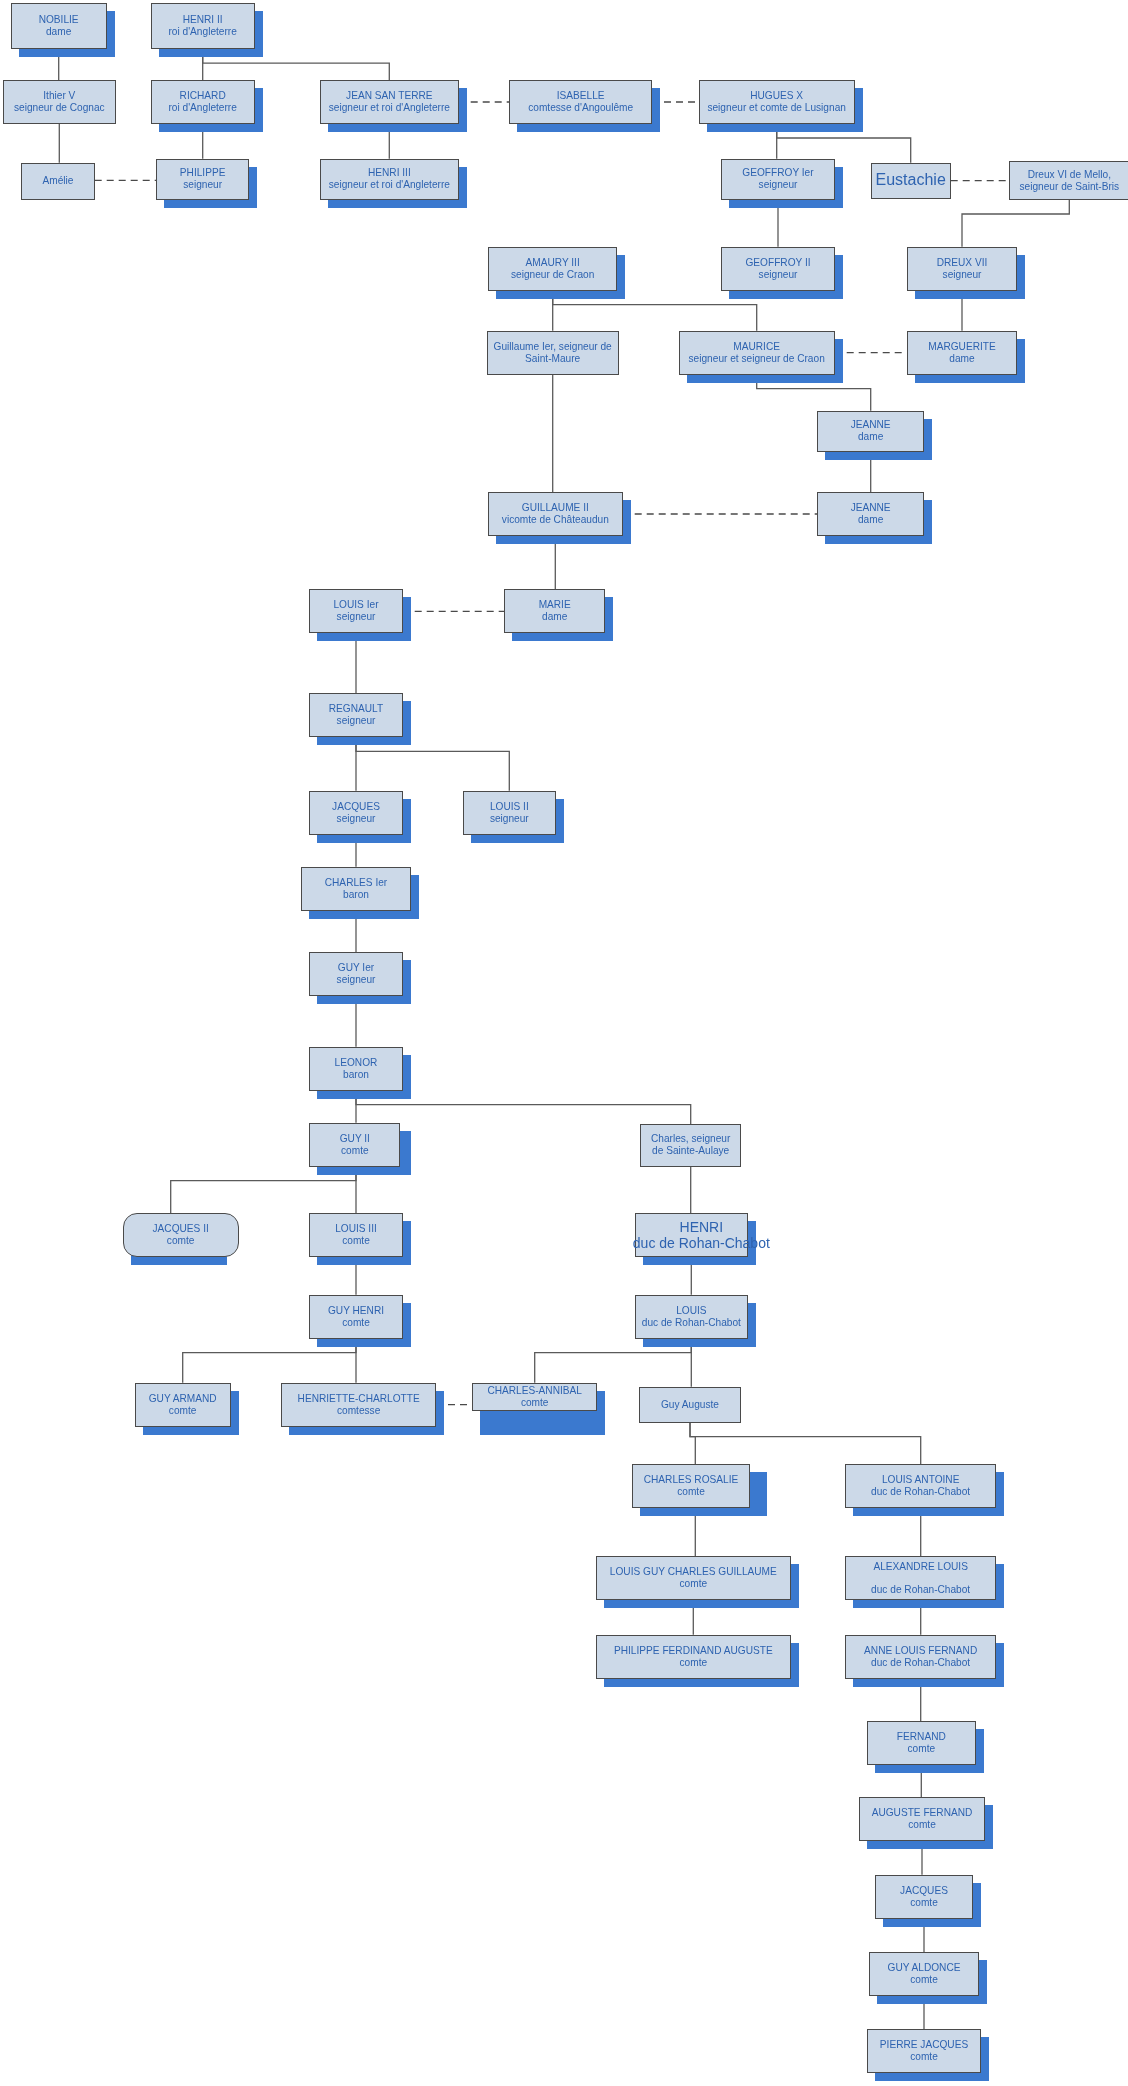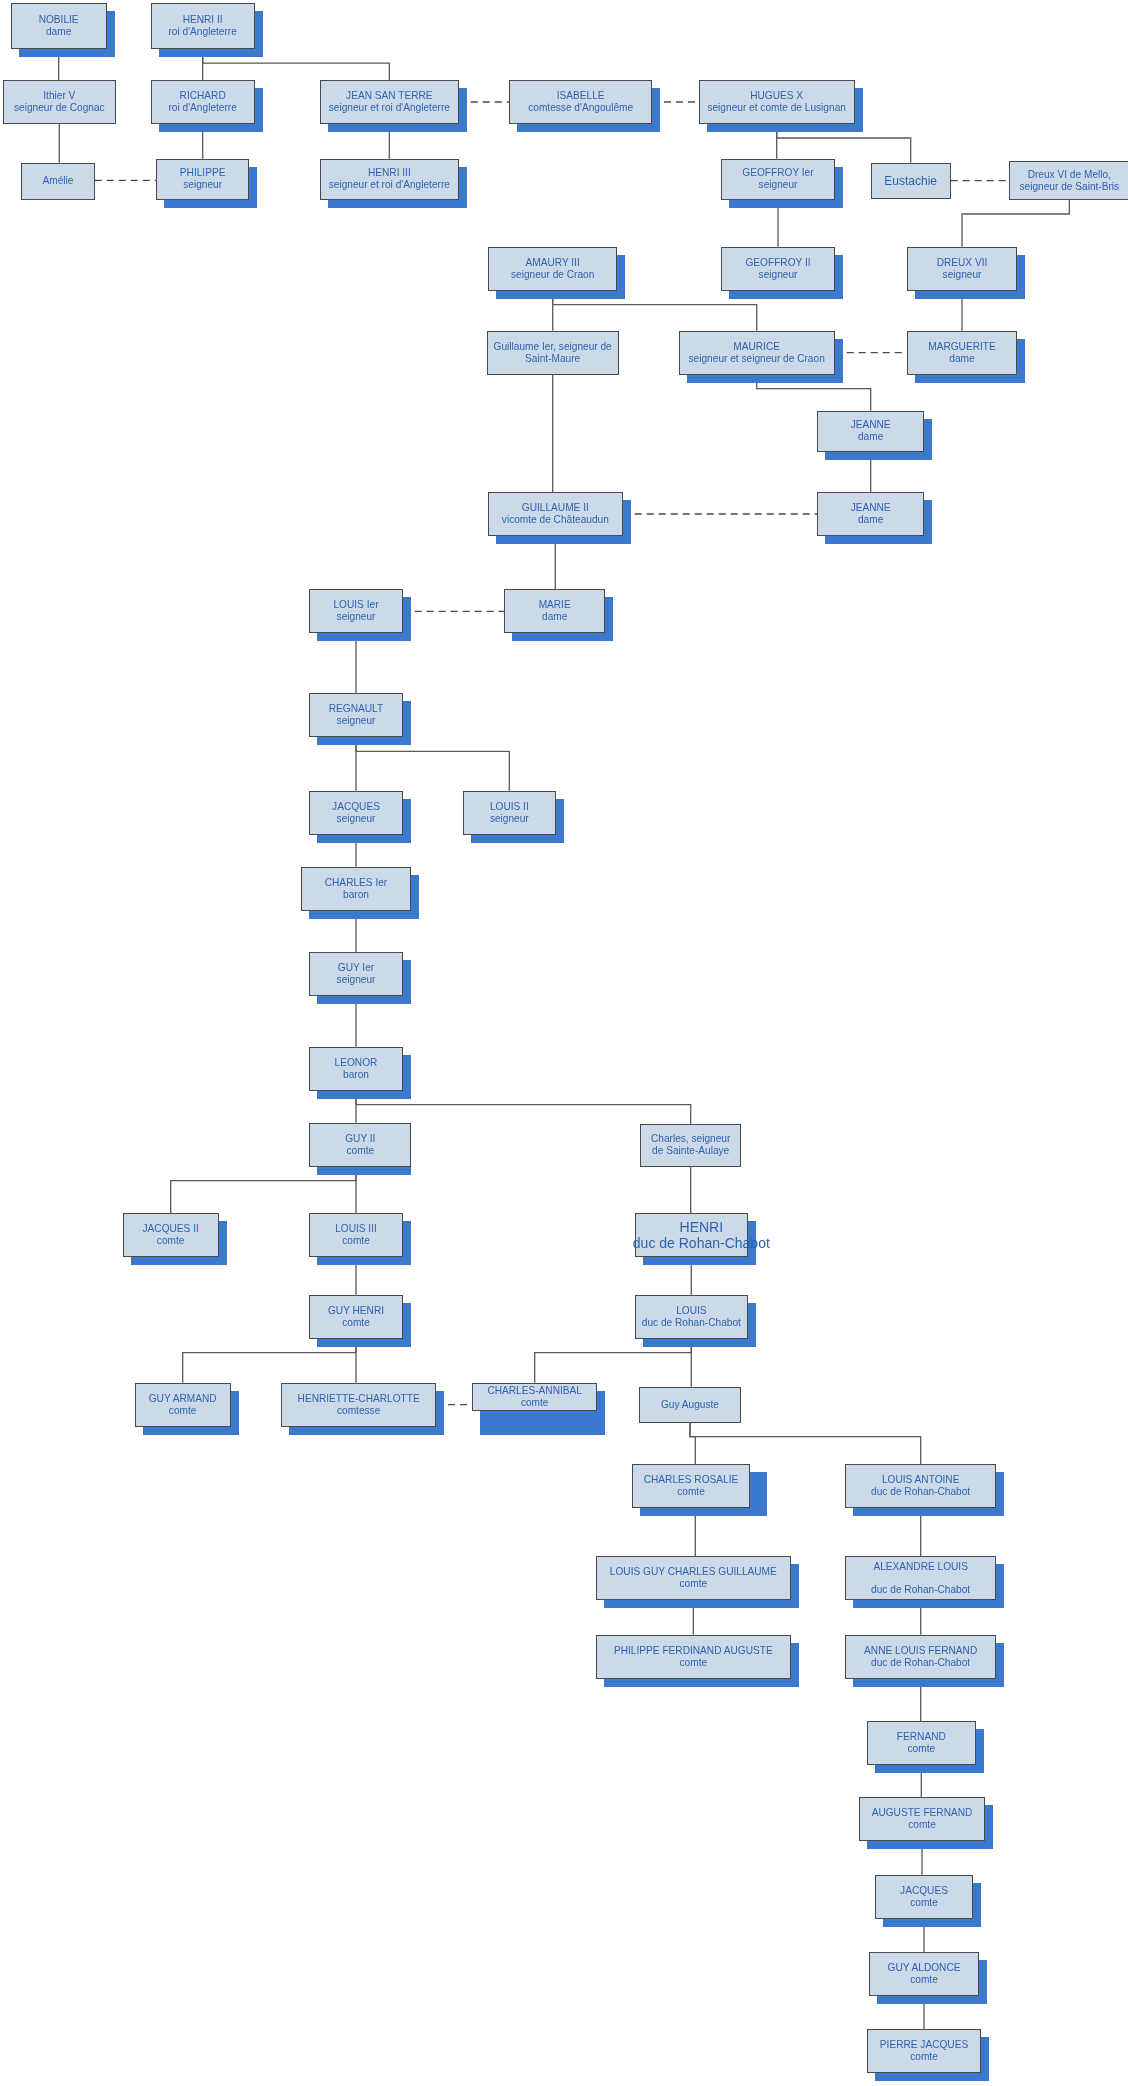--- a/index.html
+++ b/index.html
@@ -138,21 +138,21 @@
     <div class="shadow" style="left: 328px; top: 166.667px; width: 138.667px; height: 41.3333px;"></div>
     <div class="node" style="left: 320px; top: 158.667px; width: 138.667px; height: 41.3333px; font-size: 10.13px;">
       <span class="n1">HENRI III</span>
       <span class="n2">seigneur et roi d'Angleterre</span>
     </div>
     <div class="shadow" style="left: 729.333px; top: 166.667px; width: 113.333px; height: 41.3333px;"></div>
     <div class="node" style="left: 721.333px; top: 158.667px; width: 113.333px; height: 41.3333px; font-size: 10.13px;">
       <span class="n1">GEOFFROY Ier</span>
       <span class="n2">seigneur</span>
     </div>
-    <div class="node" style="left: 870.667px; top: 162.667px; width: 80px; height: 36px; font-size: 12px;">
+    <div class="node" style="left: 870.667px; top: 162.667px; width: 80px; height: 36px; font-size: 16px;">
       <span class="n1">Eustachie</span>
     </div>
     <div class="node" style="left: 1009.33px; top: 161.333px; width: 120px; height: 38.6667px; font-size: 10.13px;">
       <span class="n1">Dreux VI de Mello,</span>
       <span class="n2">seigneur de Saint-Bris</span>
     </div>
     <div class="shadow" style="left: 496px; top: 254.667px; width: 129.333px; height: 44px;"></div>
     <div class="node" style="left: 488px; top: 246.667px; width: 129.333px; height: 44px; font-size: 10.13px;">
       <span class="n1">AMAURY III</span>
       <span class="n2">seigneur de Craon</span>
@@ -230,30 +230,30 @@
     <div class="node" style="left: 309.333px; top: 952px; width: 93.3333px; height: 44px; font-size: 10.13px;">
       <span class="n1">GUY Ier</span>
       <span class="n2">seigneur</span>
     </div>
     <div class="shadow" style="left: 317.333px; top: 1054.67px; width: 93.3333px; height: 44px;"></div>
     <div class="node" style="left: 309.333px; top: 1046.67px; width: 93.3333px; height: 44px; font-size: 10.13px;">
       <span class="n1">LEONOR</span>
       <span class="n2">baron</span>
     </div>
     <div class="shadow" style="left: 317.333px; top: 1130.67px; width: 93.3333px; height: 44px;"></div>
-    <div class="node" style="left: 309.333px; top: 1122.67px; width: 102px; height: 44px; font-size: 10.13px;">
+    <div class="node" style="left: 309.333px; top: 1122.67px; width: 91px; height: 44px; font-size: 10.13px;">
       <span class="n1">GUY II</span>
       <span class="n2">comte</span>
     </div>
     <div class="node" style="left: 640px; top: 1124px; width: 101.333px; height: 42.6667px; font-size: 10.13px;">
       <span class="n1">Charles, seigneur</span>
       <span class="n2">de Sainte-Aulaye</span>
     </div>
     <div class="shadow" style="left: 130.667px; top: 1221.33px; width: 96px; height: 44px;"></div>
-    <div class="node" style="left: 122.667px; top: 1213.33px; width: 96px; height: 44px; font-size: 10.13px;">
+    <div class="node" style="left: 122.667px; top: 1213.33px; width: 116px; height: 44px; font-size: 10.13px; border-radius: 14px;">
       <span class="n1">JACQUES II</span>
       <span class="n2">comte</span>
     </div>
     <div class="shadow" style="left: 317.333px; top: 1221.33px; width: 93.3333px; height: 44px;"></div>
     <div class="node" style="left: 309.333px; top: 1213.33px; width: 93.3333px; height: 44px; font-size: 10.13px;">
       <span class="n1">LOUIS III</span>
       <span class="n2">comte</span>
     </div>
     <div class="shadow" style="left: 642.667px; top: 1221.33px; width: 113.333px; height: 44px;"></div>
     <div class="node" style="left: 634.667px; top: 1213.33px; width: 113.333px; height: 44px; font-size: 14px; padding-left: 20px;">

